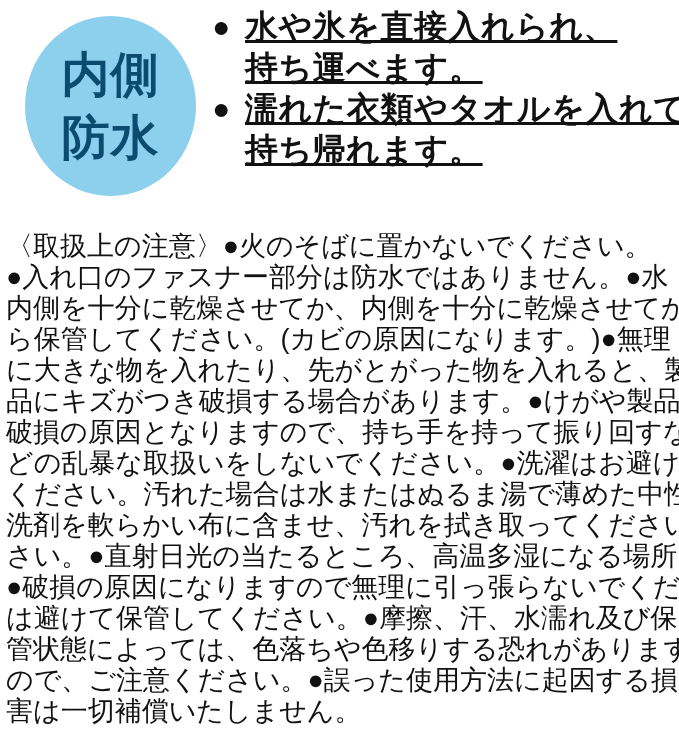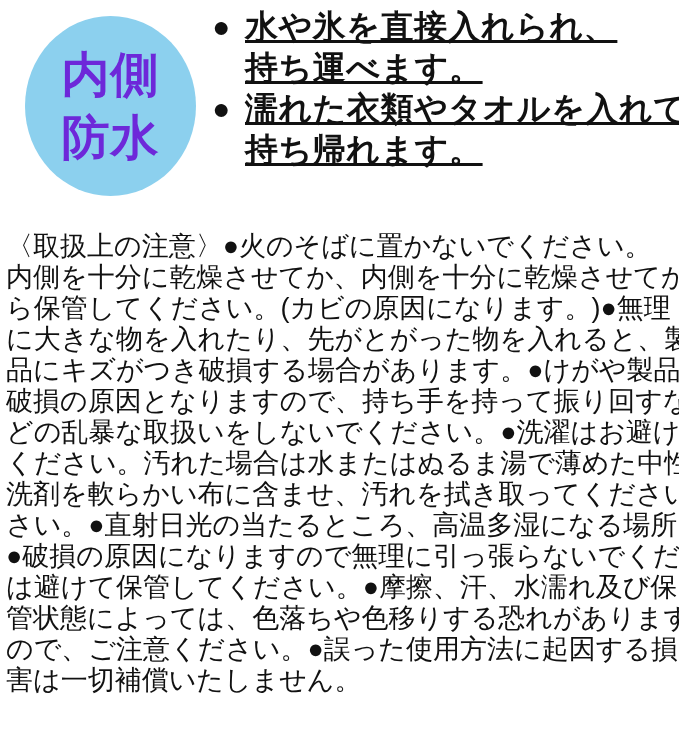--- a/index.html
+++ b/index.html
@@ -25,21 +25,21 @@
     width: 171px;
     height: 180px;
     border-radius: 50%;
     background: #8cd0ee;
     display: flex;
     flex-direction: column;
     align-items: center;
     justify-content: center;
   }
   .badge .badge-line {
-    color: #6d28d9;
+    color: #0c4a6e;
     font-size: 48px;
     line-height: 63px;
     font-weight: bold;
     letter-spacing: 1px;
     white-space: nowrap;
   }
 
   
   .features {
     position: absolute;
@@ -106,20 +106,21 @@
       <span class="feature-marker">●</span>
       <div class="feature-lines">
         <div class="feature-line">濡れた衣類やタオルを入れて</div>
         <div class="feature-line">持ち帰れます。</div>
       </div>
     </div>
   </div>
 
   <div class="caution">
     <div class="caution-line">〈取扱上の注意〉●火のそばに置かないでください。</div>
+    <div class="caution-line">●入れ口のファスナー部分は防水ではありません。●水</div>
     <div class="caution-line">内側を十分に乾燥させてか、内側を十分に乾燥させてか</div>
     <div class="caution-line">ら保管してください。(カビの原因になります。)●無理</div>
     <div class="caution-line">に大きな物を入れたり、先がとがった物を入れると、製</div>
     <div class="caution-line">品にキズがつき破損する場合があります。●けがや製品</div>
     <div class="caution-line">破損の原因となりますので、持ち手を持って振り回すな</div>
     <div class="caution-line">どの乱暴な取扱いをしないでください。●洗濯はお避け</div>
     <div class="caution-line">ください。汚れた場合は水またはぬるま湯で薄めた中性</div>
     <div class="caution-line">洗剤を軟らかい布に含ませ、汚れを拭き取ってください。</div>
     <div class="caution-line">さい。●直射日光の当たるところ、高温多湿になる場所</div>
     <div class="caution-line">●破損の原因になりますので無理に引っ張らないでくだ</div>

